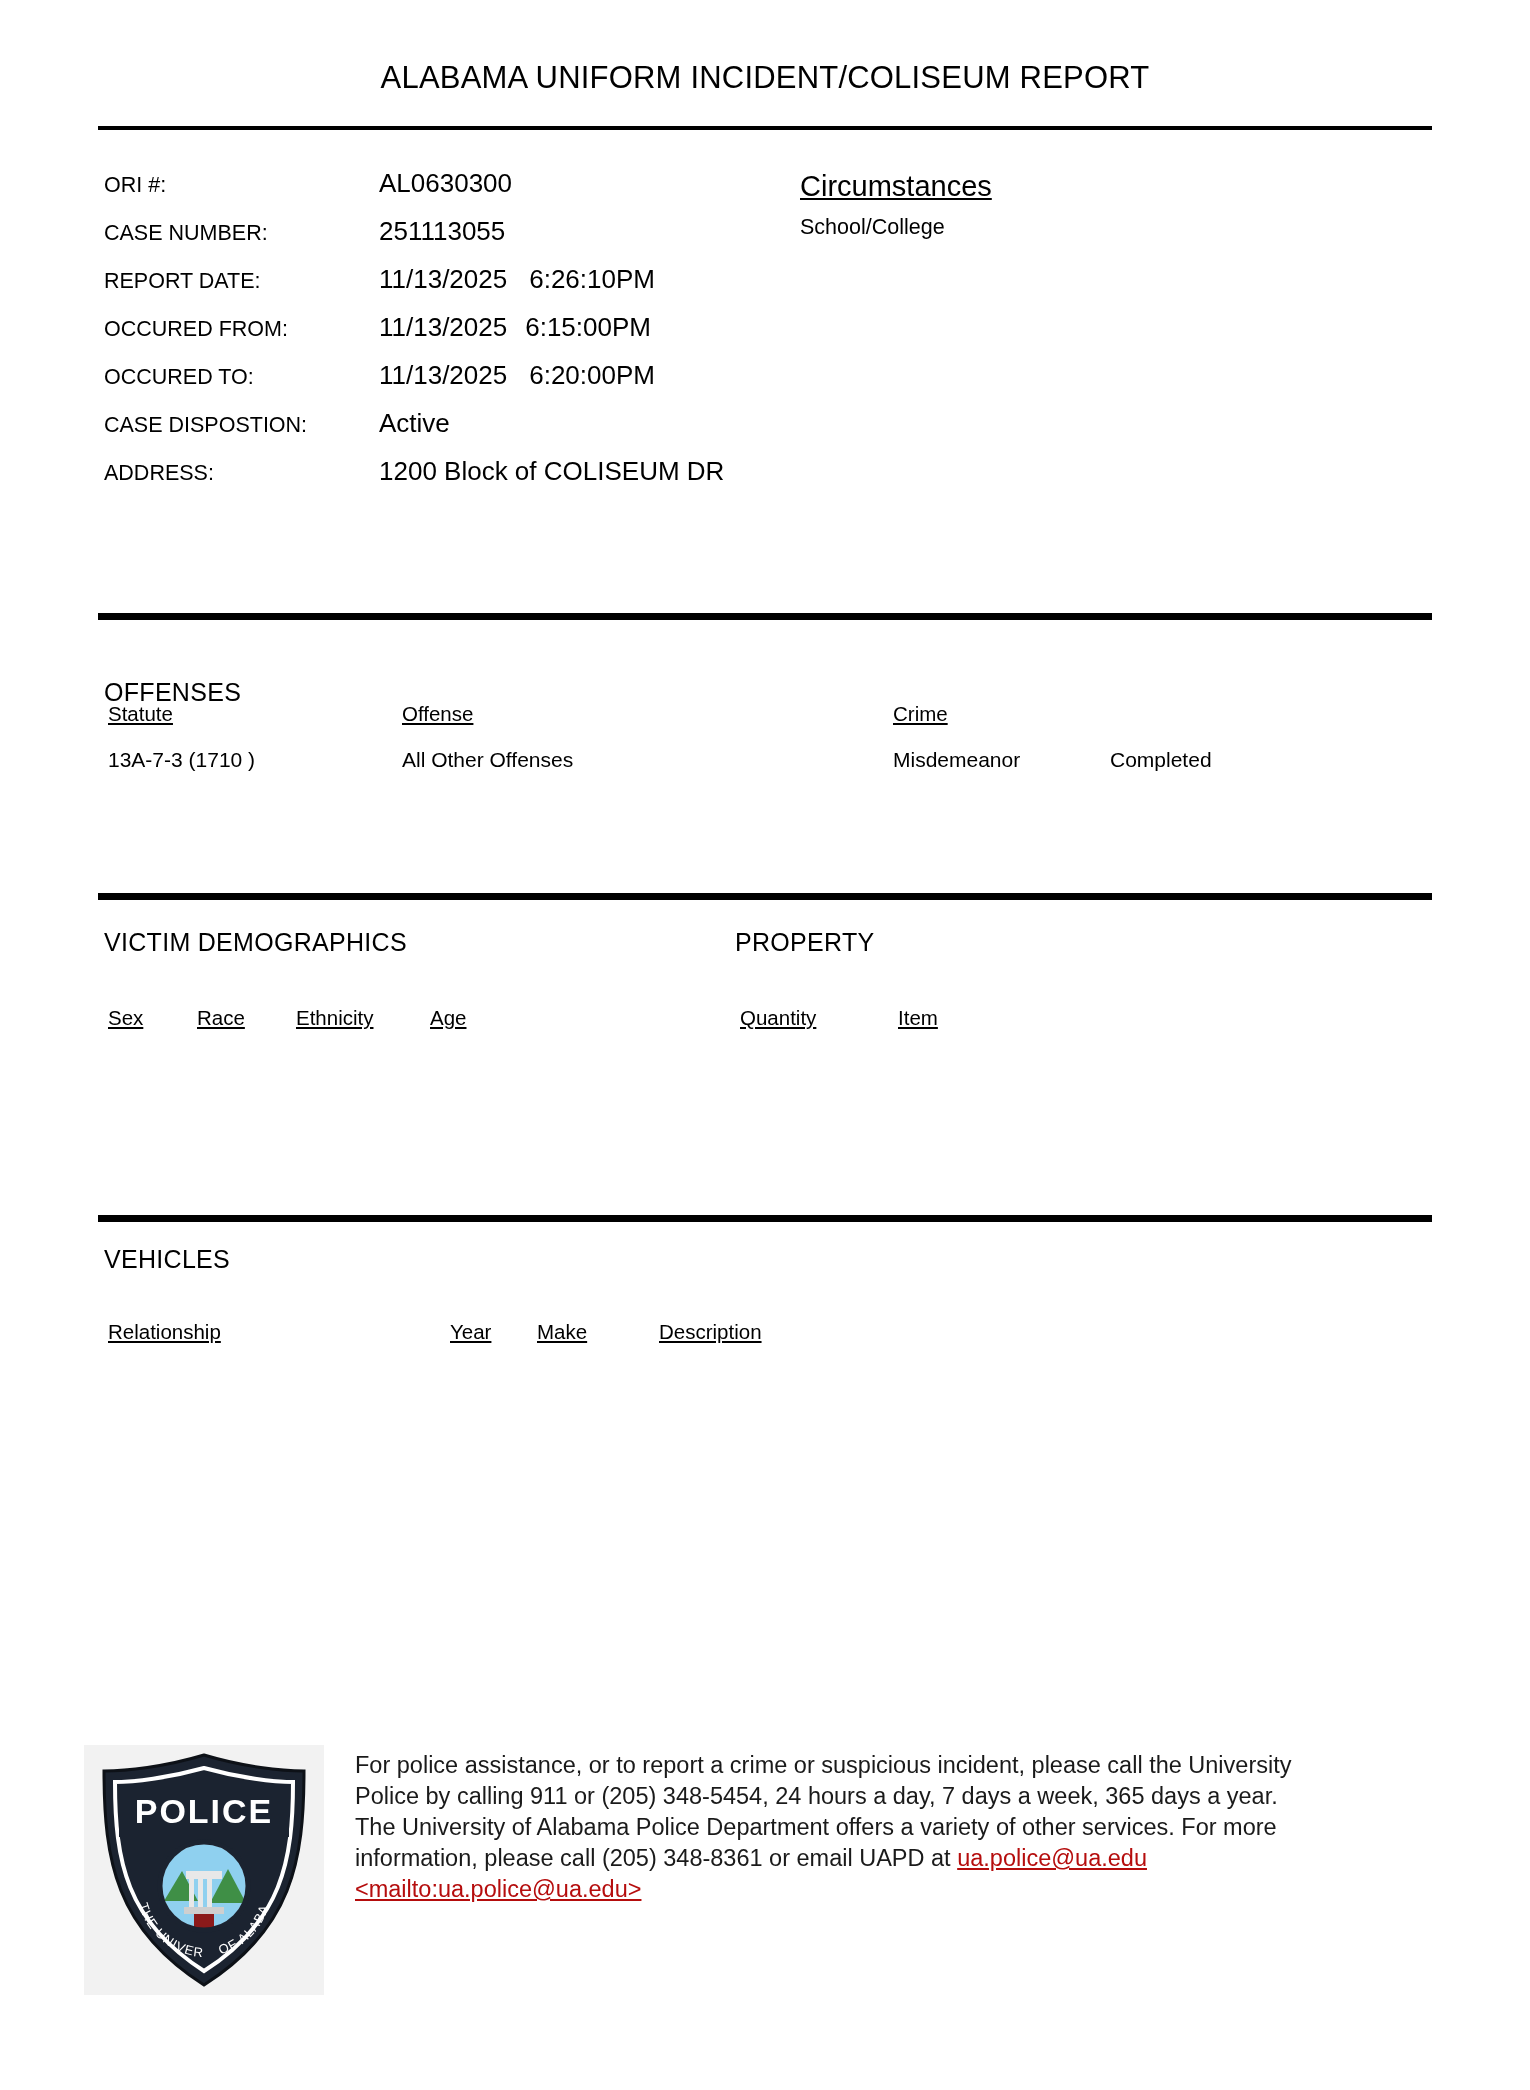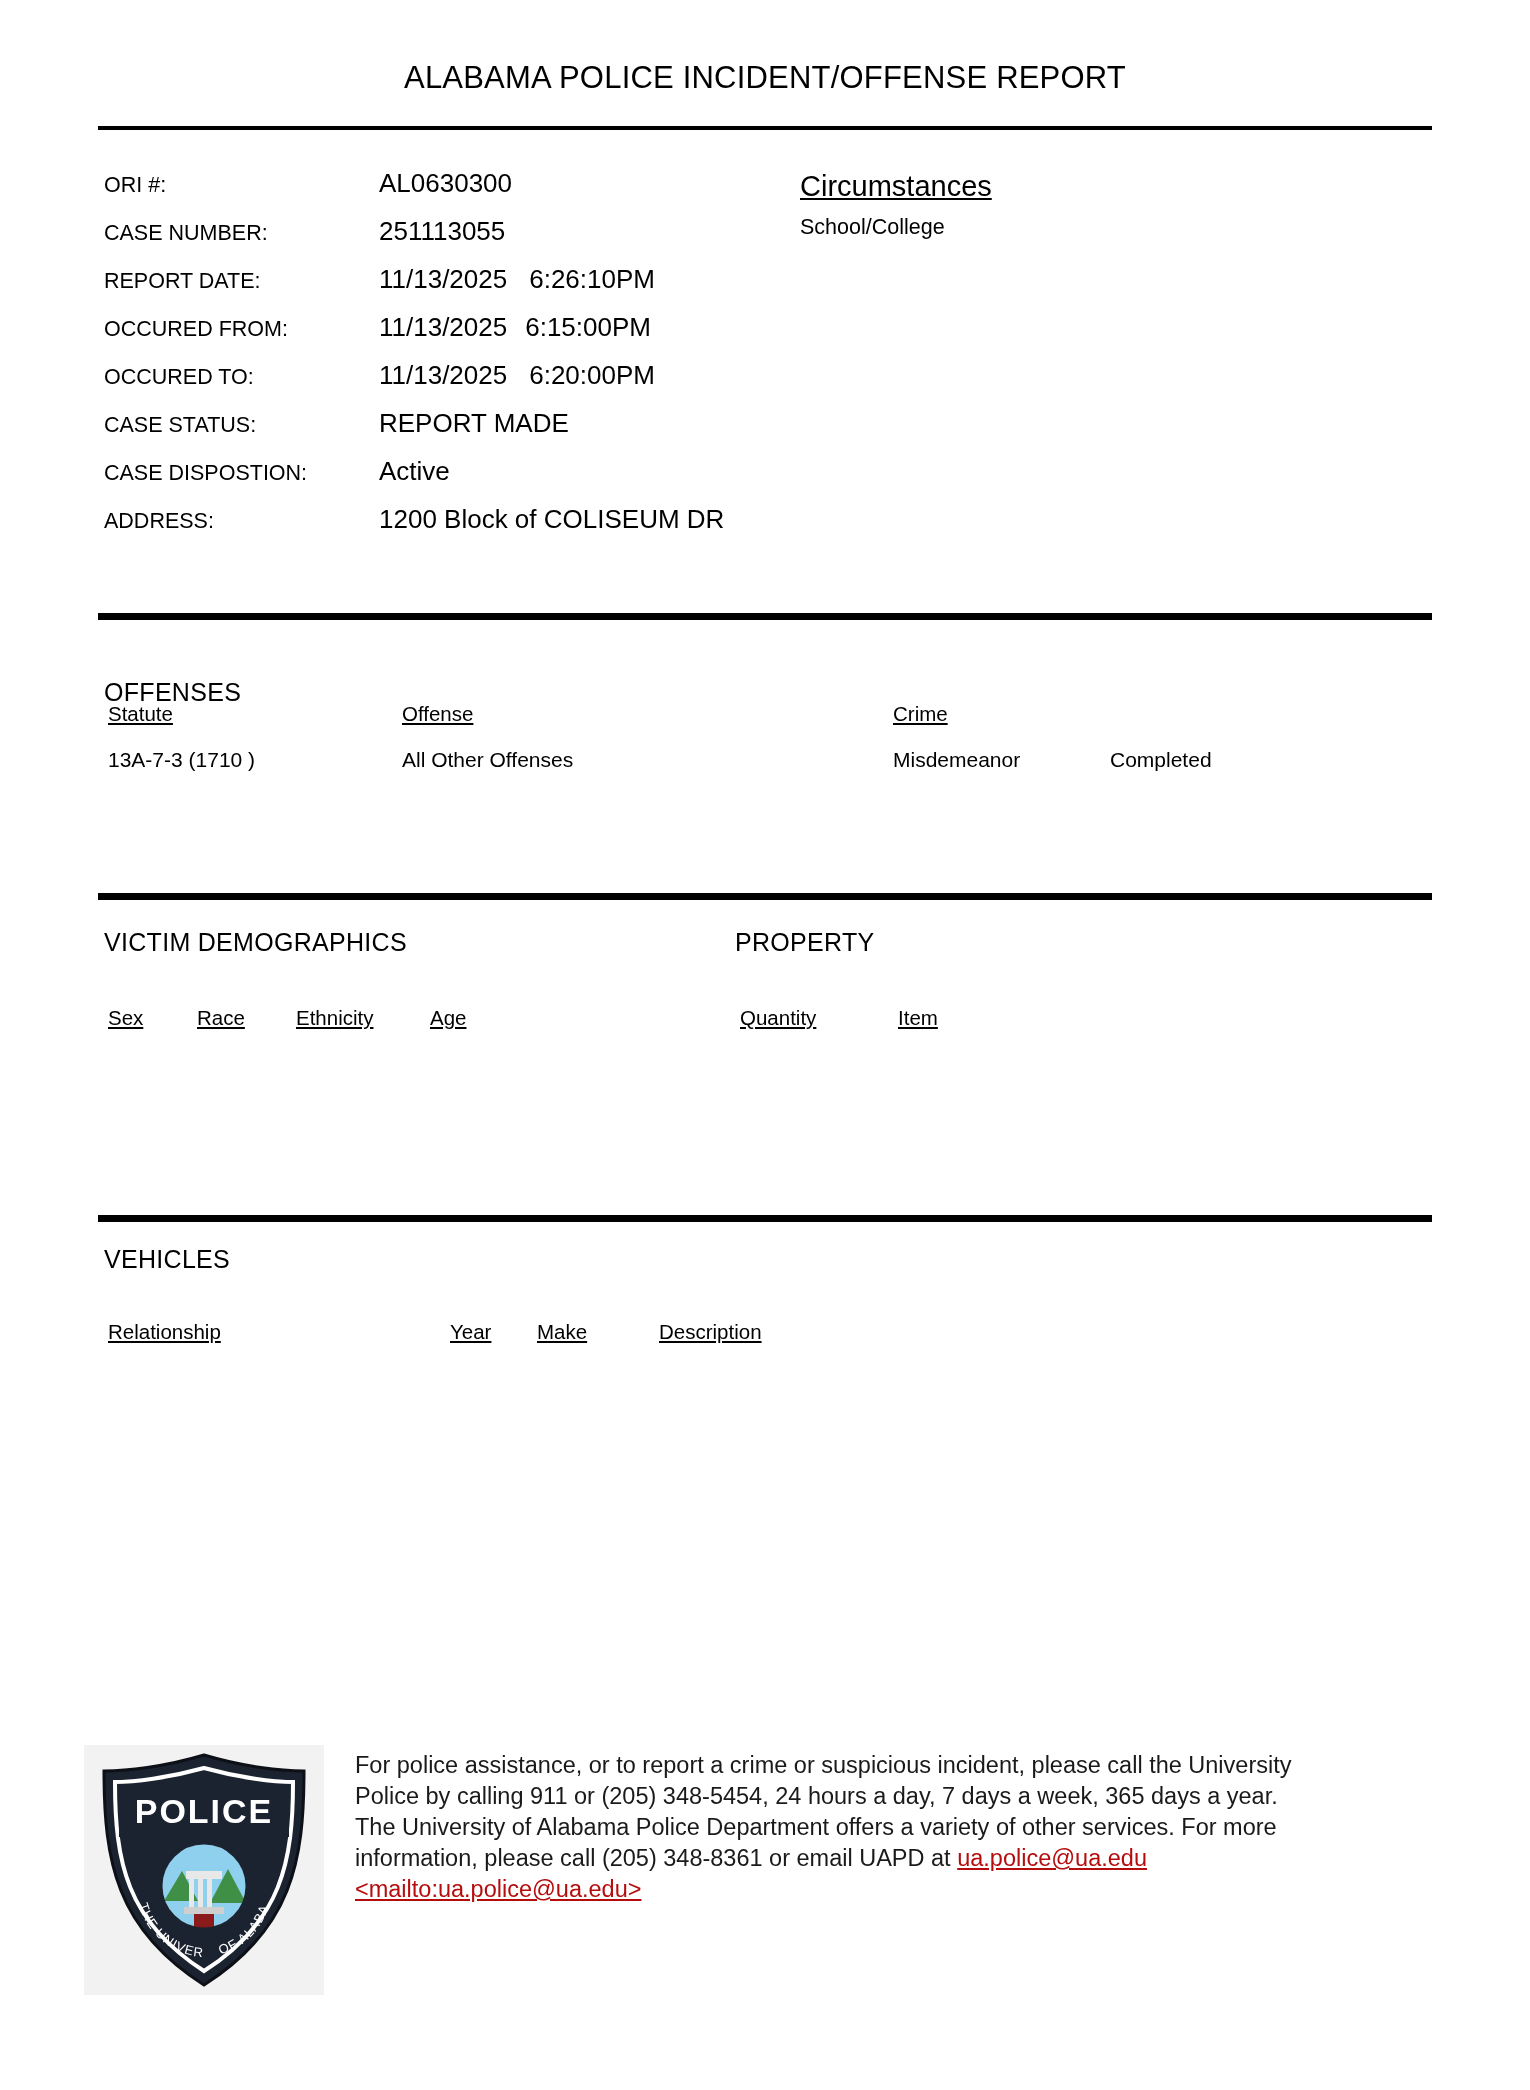--- a/index.html
+++ b/index.html
@@ -132,21 +132,21 @@
   }
 
   
   .shield-wrap { position: absolute; left: 10px; top: 6px; }
 </style>
 </head>
 <body>
 
 <div class="page">
 
-  <div class="doc-title">ALABAMA POLICE INCIDENT/OFFENSE REPORT</div>
+  <div class="doc-title">ALABAMA UNIFORM INCIDENT/COLISEUM REPORT</div>
   <div class="rule rule-thin" style="top:126px;"></div>
 
   <div class="info">
     <div class="info-row">
       <div class="info-label">ORI #:</div>
       <div class="info-value">AL0630300</div>
     </div>
     <div class="info-row">
       <div class="info-label">CASE NUMBER:</div>
       <div class="info-value">251113055</div>
@@ -158,24 +158,20 @@
     </div>
     <div class="info-row">
       <div class="info-label">OCCURED FROM:</div>
       <div class="info-value">11/13/2025</div>
       <div class="info-value" style="margin-left:18px;">6:15:00PM</div>
     </div>
     <div class="info-row">
       <div class="info-label">OCCURED TO:</div>
       <div class="info-value">11/13/2025</div>
       <div class="info-value" style="margin-left:22px;">6:20:00PM</div>
-    </div>
-    <div class="info-row">
-      <div class="info-label">CASE STATUS:</div>
-      <div class="info-value">REPORT MADE</div>
     </div>
     <div class="info-row">
       <div class="info-label">CASE DISPOSTION:</div>
       <div class="info-value">Active</div>
     </div>
     <div class="info-row">
       <div class="info-label">ADDRESS:</div>
       <div class="info-value">1200 Block of COLISEUM DR</div>
     </div>
   </div>

